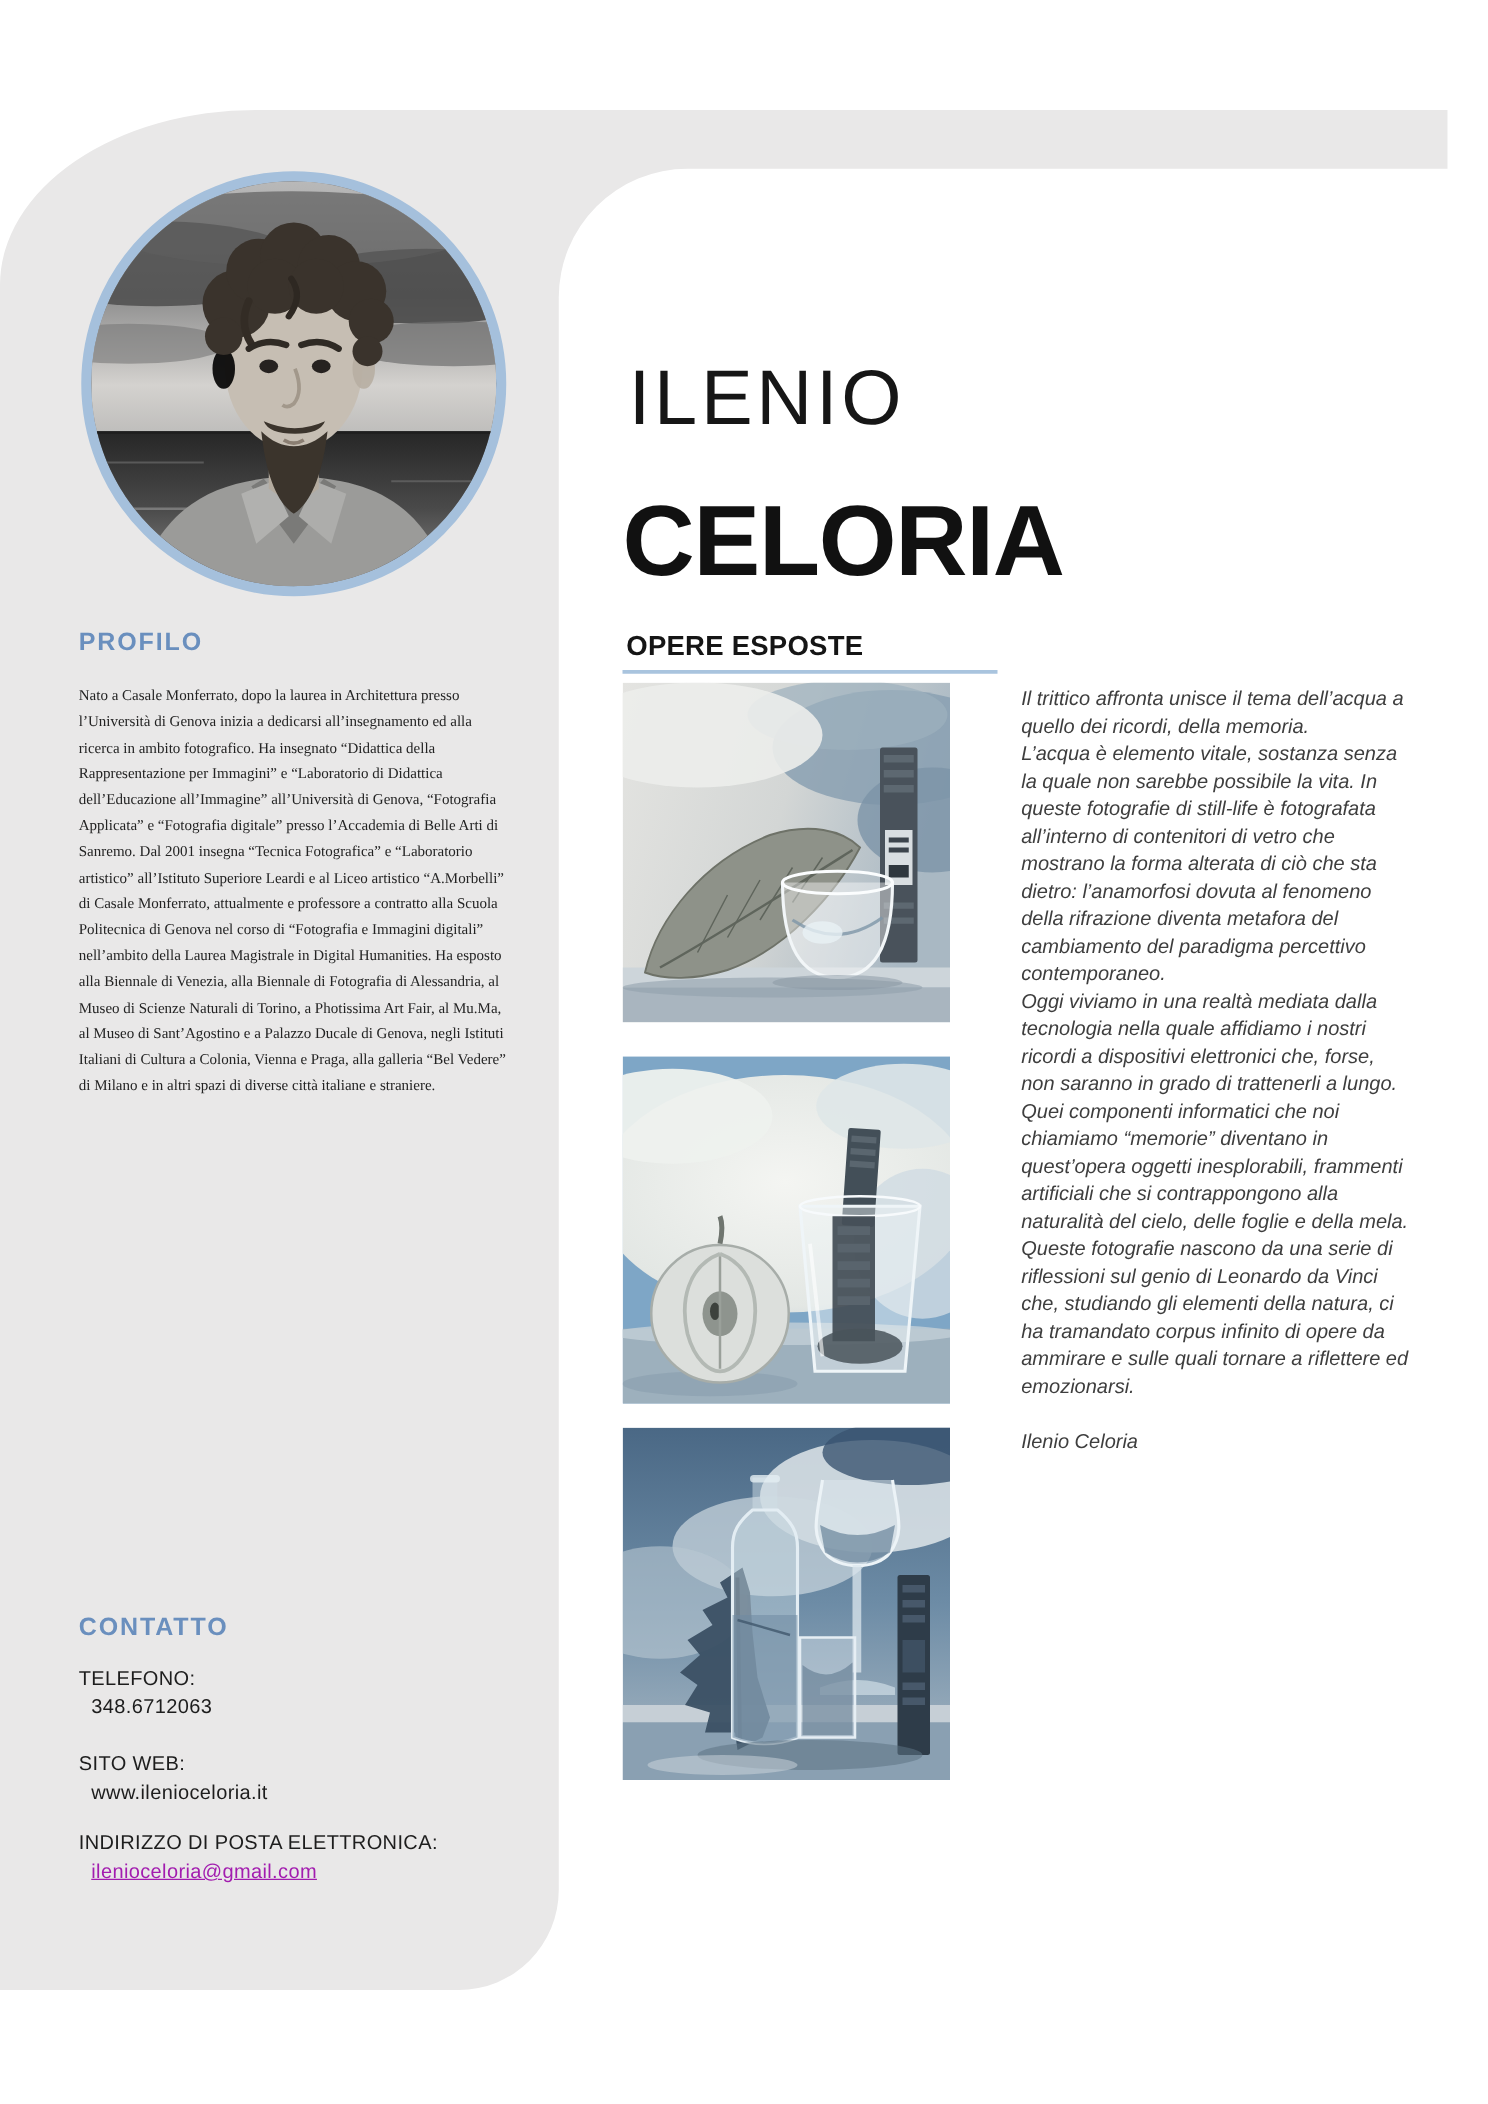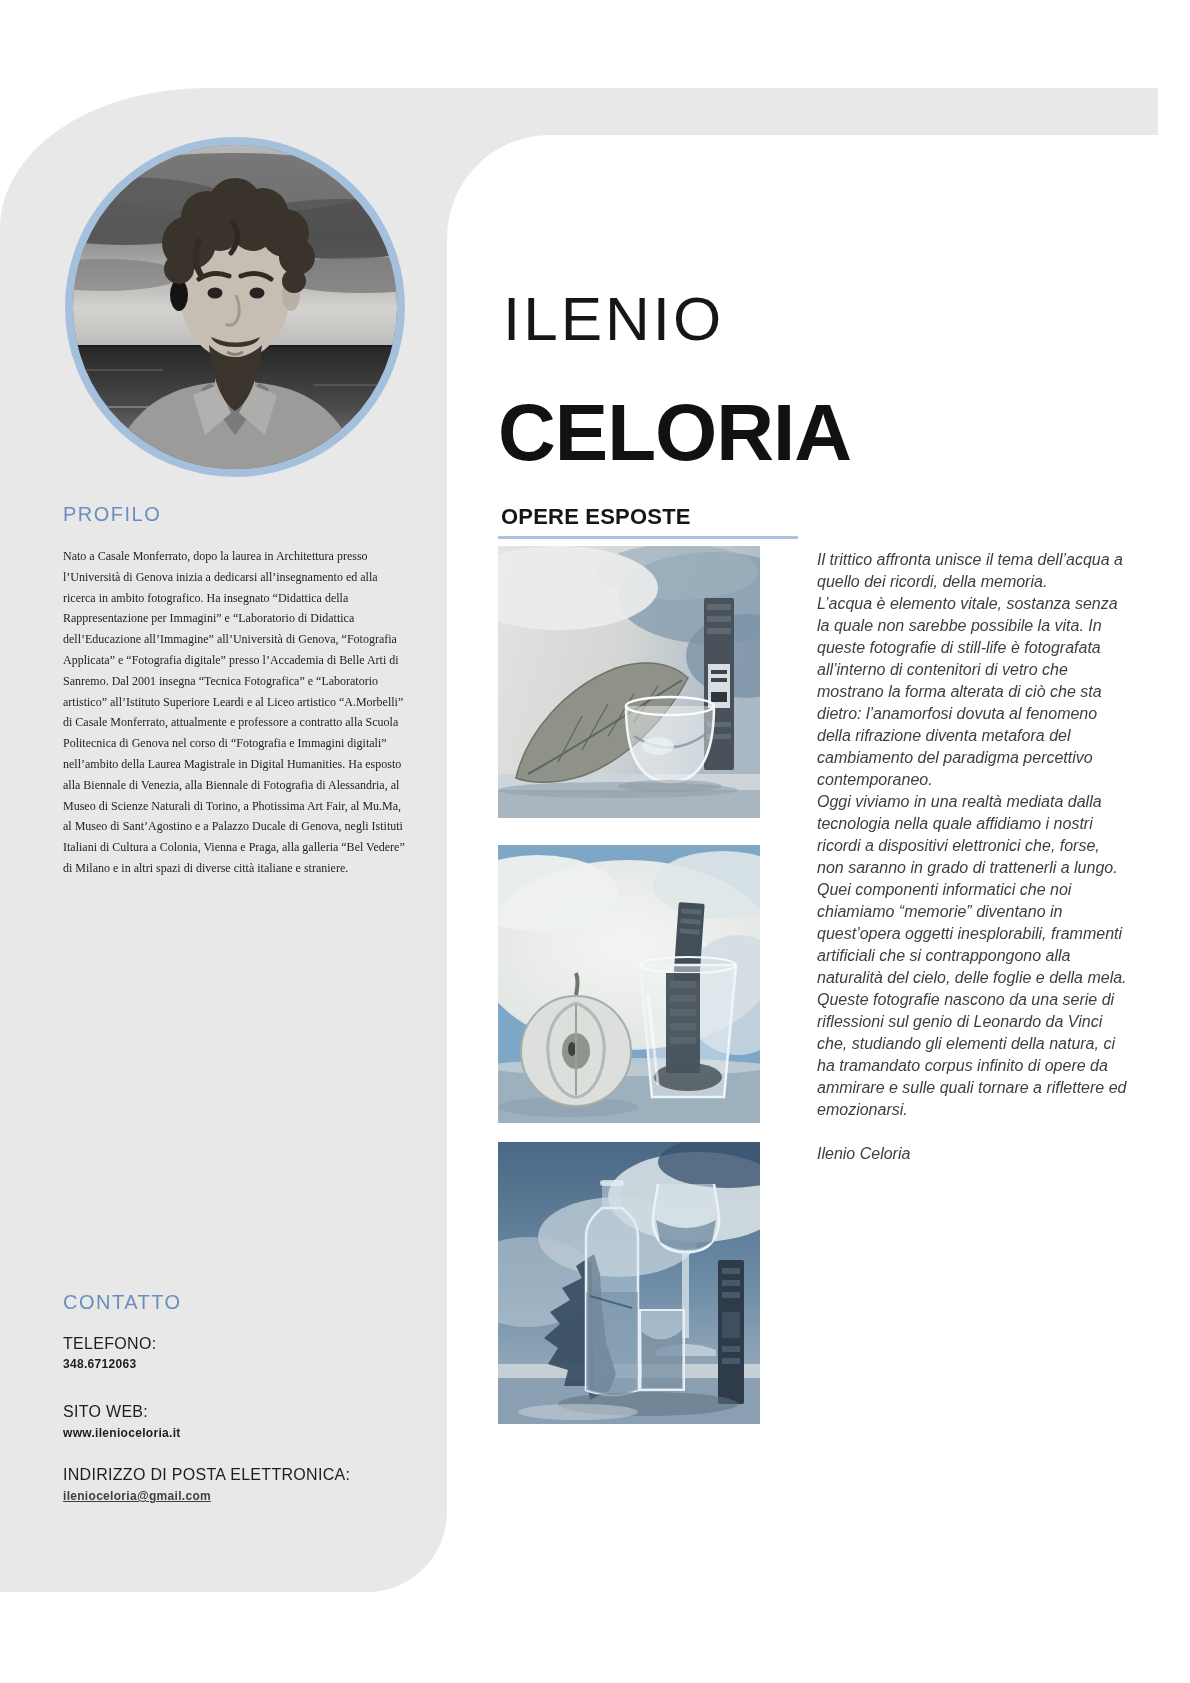--- a/index.html
+++ b/index.html
@@ -12,42 +12,42 @@
   .shape-layer { position:absolute; left:0; top:0; width:1190px; height:1683px; pointer-events:none; }
 
   
   .avatar {
     position:absolute; left:65px; top:137px; width:340px; height:340px;
     border-radius:50%; border:8px solid #a5c0dc; overflow:hidden; background:#777;
   }
   .avatar svg { display:block; width:100%; height:100%; }
 
   .side-heading {
-    position:absolute; left:63px; color:#6a8fbe; font-weight:normal;
+    position:absolute; left:63px; color:#6a8fbe; font-weight:bold;
     font-size:20px; letter-spacing:1.5px;
   }
   .profile-heading { top:503px; }
   .contact-heading { top:1291px; }
 
   .profile-text {
     position:absolute; left:63px; top:546px; width:344px;
     font-family:"Liberation Serif", serif; font-size:12px; line-height:20.8px;
     color:#232323;
   }
 
   .contact-label {
     position:absolute; left:63px; font-size:16px; color:#1d1d1d; letter-spacing:0.3px;
   }
   .contact-value {
-    position:absolute; left:63px; font-size:12px; color:#1d1d1d; letter-spacing:0.3px;font-weight:bold;
+    position:absolute; left:73px; font-size:16px; color:#1d1d1d; letter-spacing:0.3px;
   }
   .phone-label { top:1335px; } .phone-value { top:1357px; }
   .web-label   { top:1403px; } .web-value   { top:1426px; }
   .mail-label  { top:1466px; }
-  .mail-value  { top:1489px; color:#404040; text-decoration:underline; cursor:pointer; }
+  .mail-value  { top:1489px; color:#a21caf; text-decoration:underline; cursor:pointer; }
 
   
   .name-first {
     position:absolute; left:503px; top:283px; font-size:62px; font-weight:400;
     letter-spacing:3px; color:#161616;
   }
   .name-last {
     position:absolute; left:498px; top:350px; font-size:80px; font-weight:700;
     letter-spacing:-1px; color:#111111;margin-top:37px;
   }

